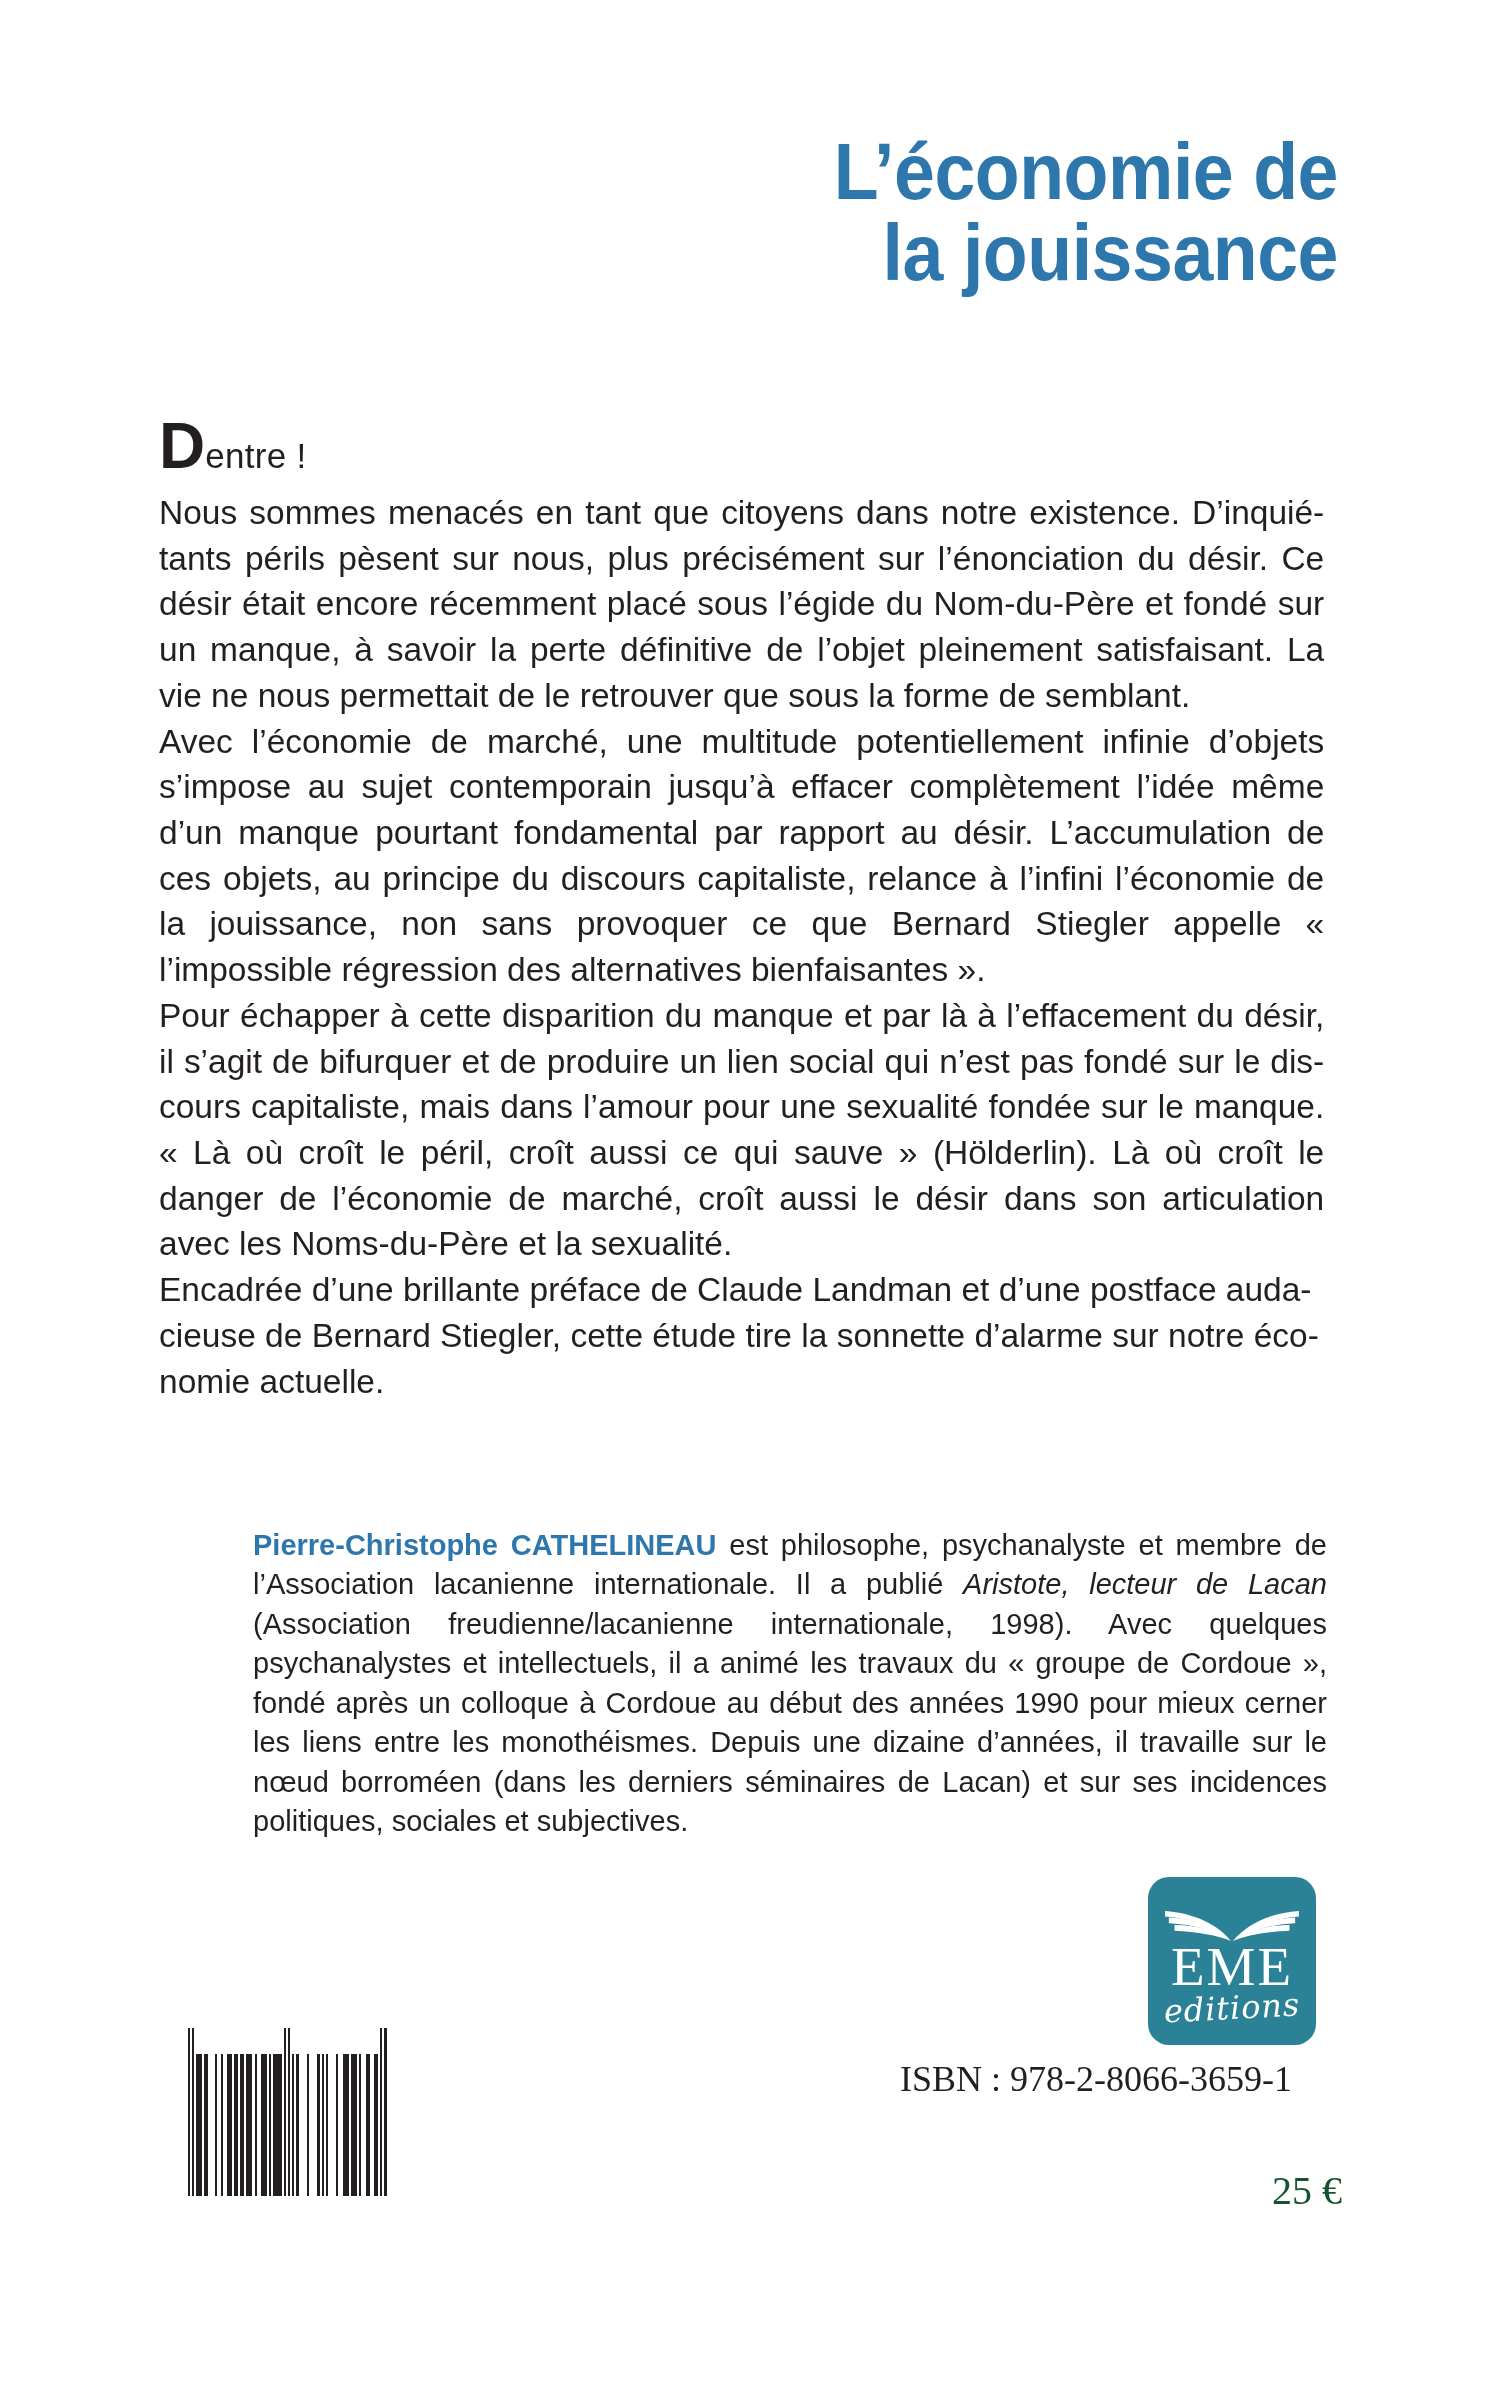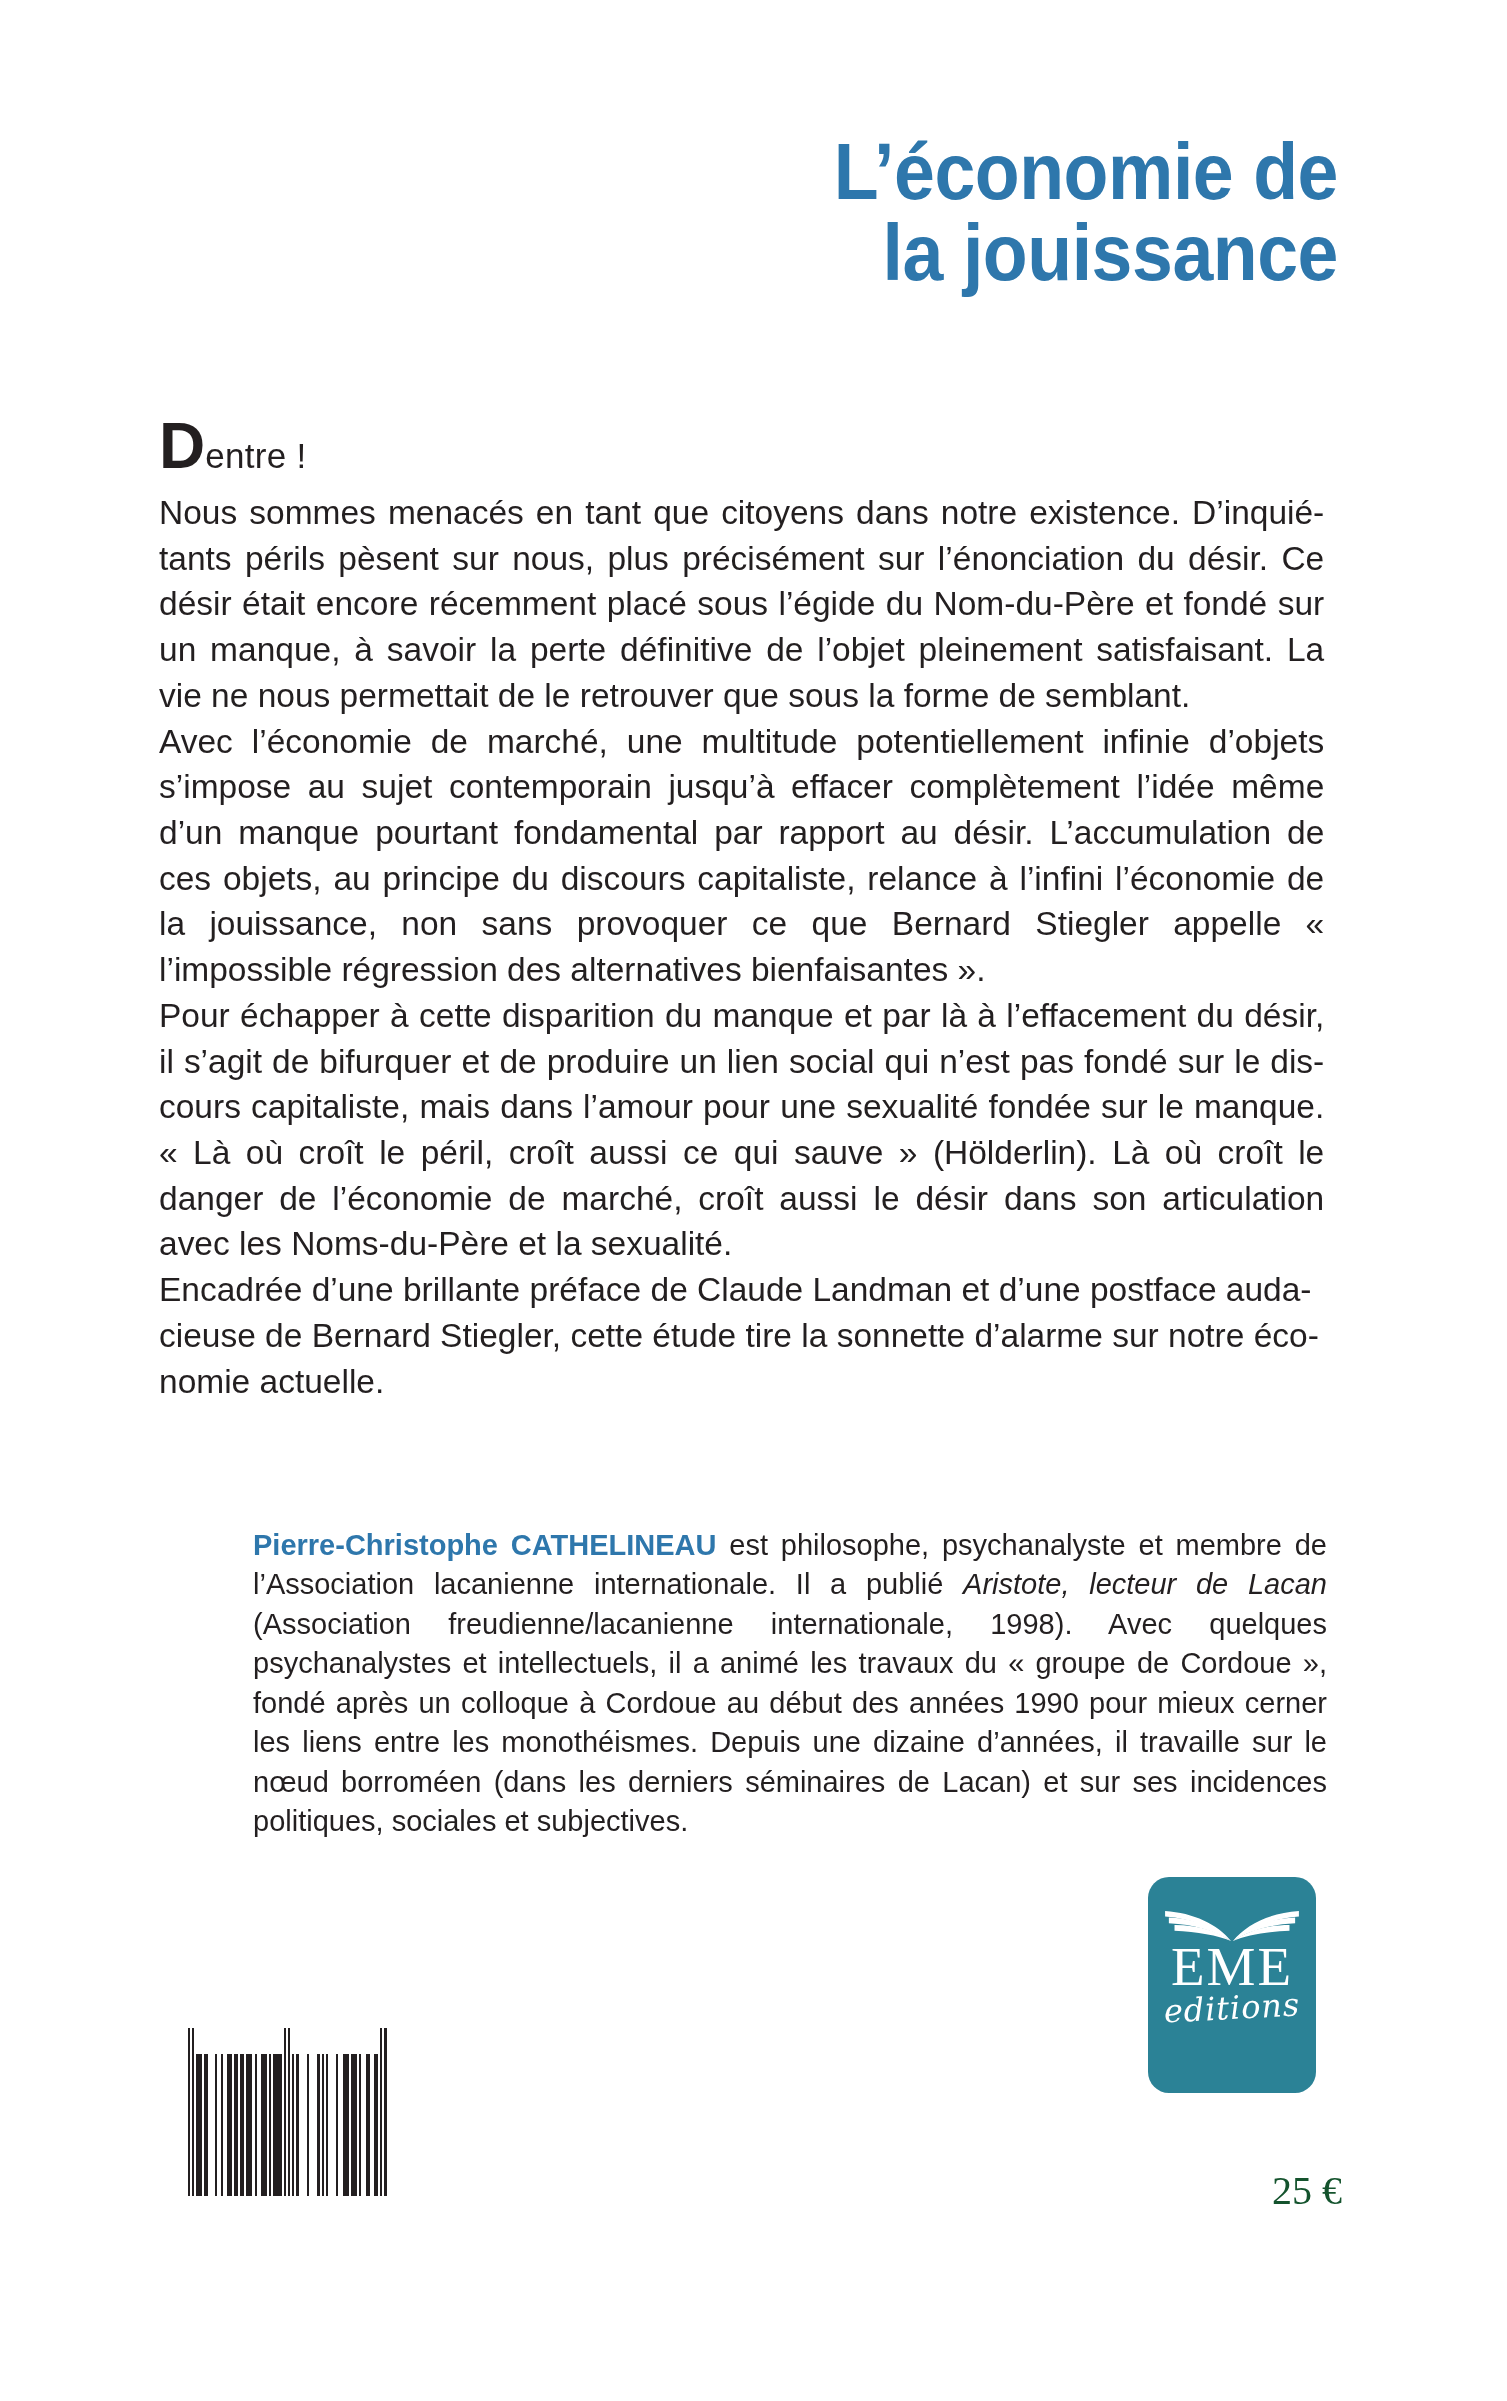--- a/index.html
+++ b/index.html
@@ -105,21 +105,21 @@
   .bio .work-title {
     font-style: italic;
   }
 
   
   .logo {
     position: absolute;
     left: 1148px;
     top: 1877px;
     width: 168px;
-    height: 216px;
+    height: 168px;
     background: #2b8296;
     border-radius: 21px;
     overflow: hidden;
   }
   .logo .book-svg {
     position: absolute;
     left: 15px;
     top: 17px;
     width: 138px;
     height: 49px;
@@ -302,18 +302,19 @@
         <i style="width: 4.2px; background: transparent;"></i>
         <i style="width: 4.2px;"></i>
         <i style="width: 2.1px; background: transparent;"></i>
         <i class="guard" style="width: 2.1px;"></i>
         <i style="width: 2.1px; background: transparent;"></i>
         <i class="guard" style="width: 2.1px;"></i>
       </div>
   </div>
 
   <div class="imprint">
+    <div class="isbn">ISBN : 978-2-8066-3659-1</div>
   </div>
 
   <div class="price">25 €</div>
 
 </div>
 
 
 </body></html>

